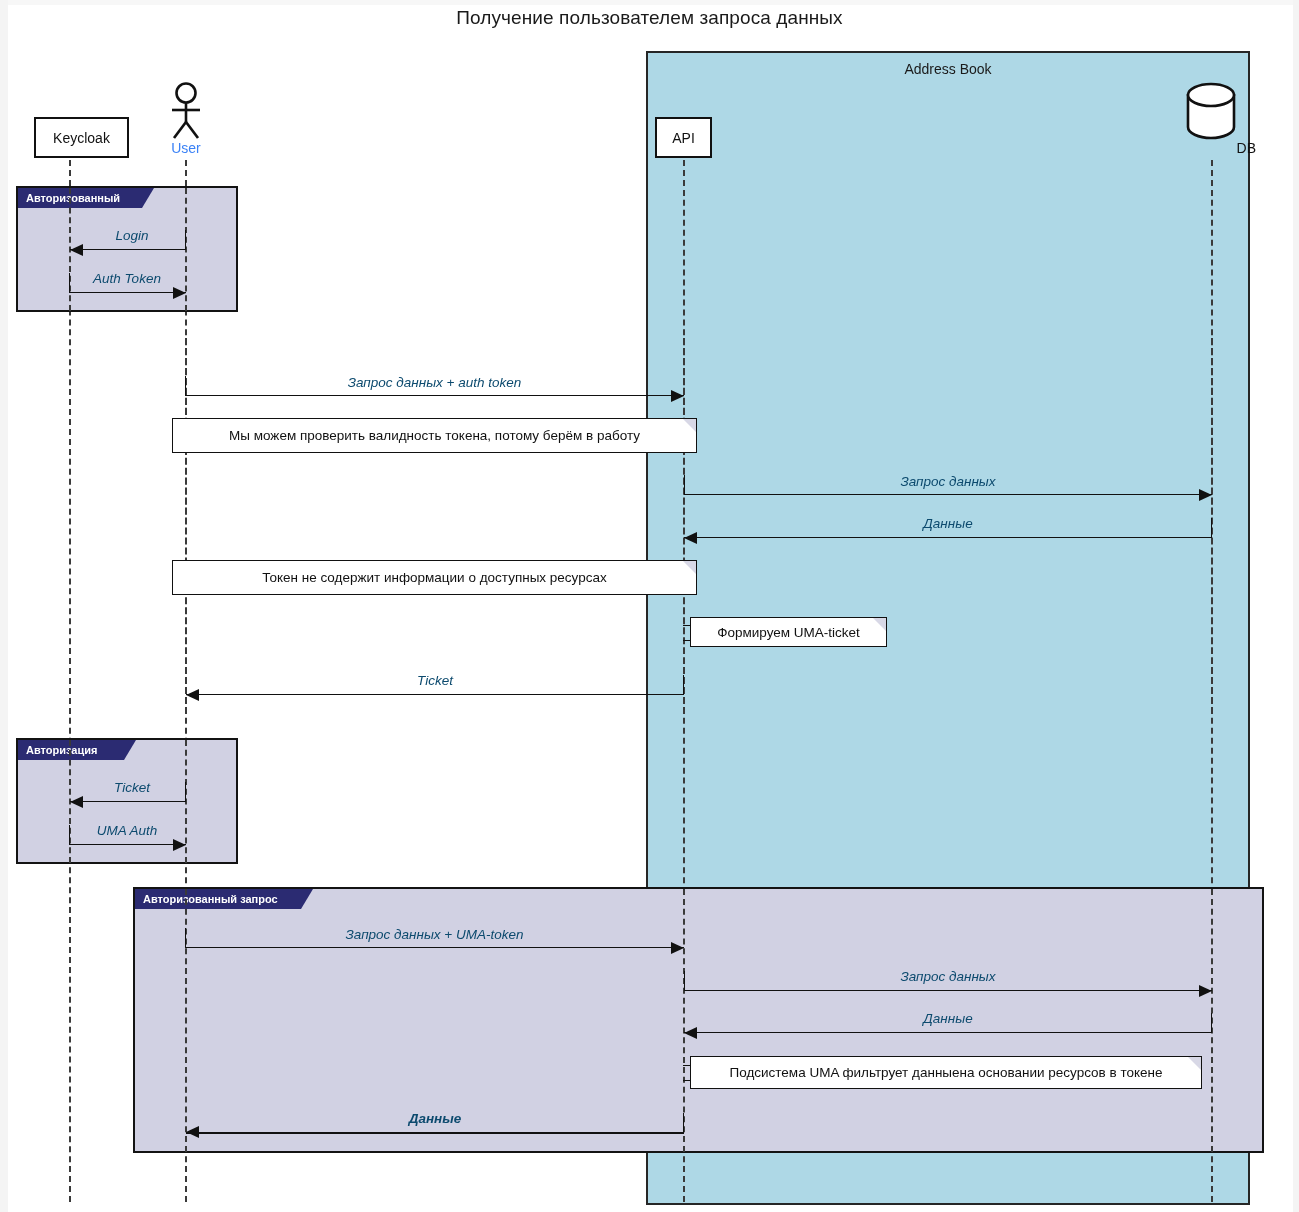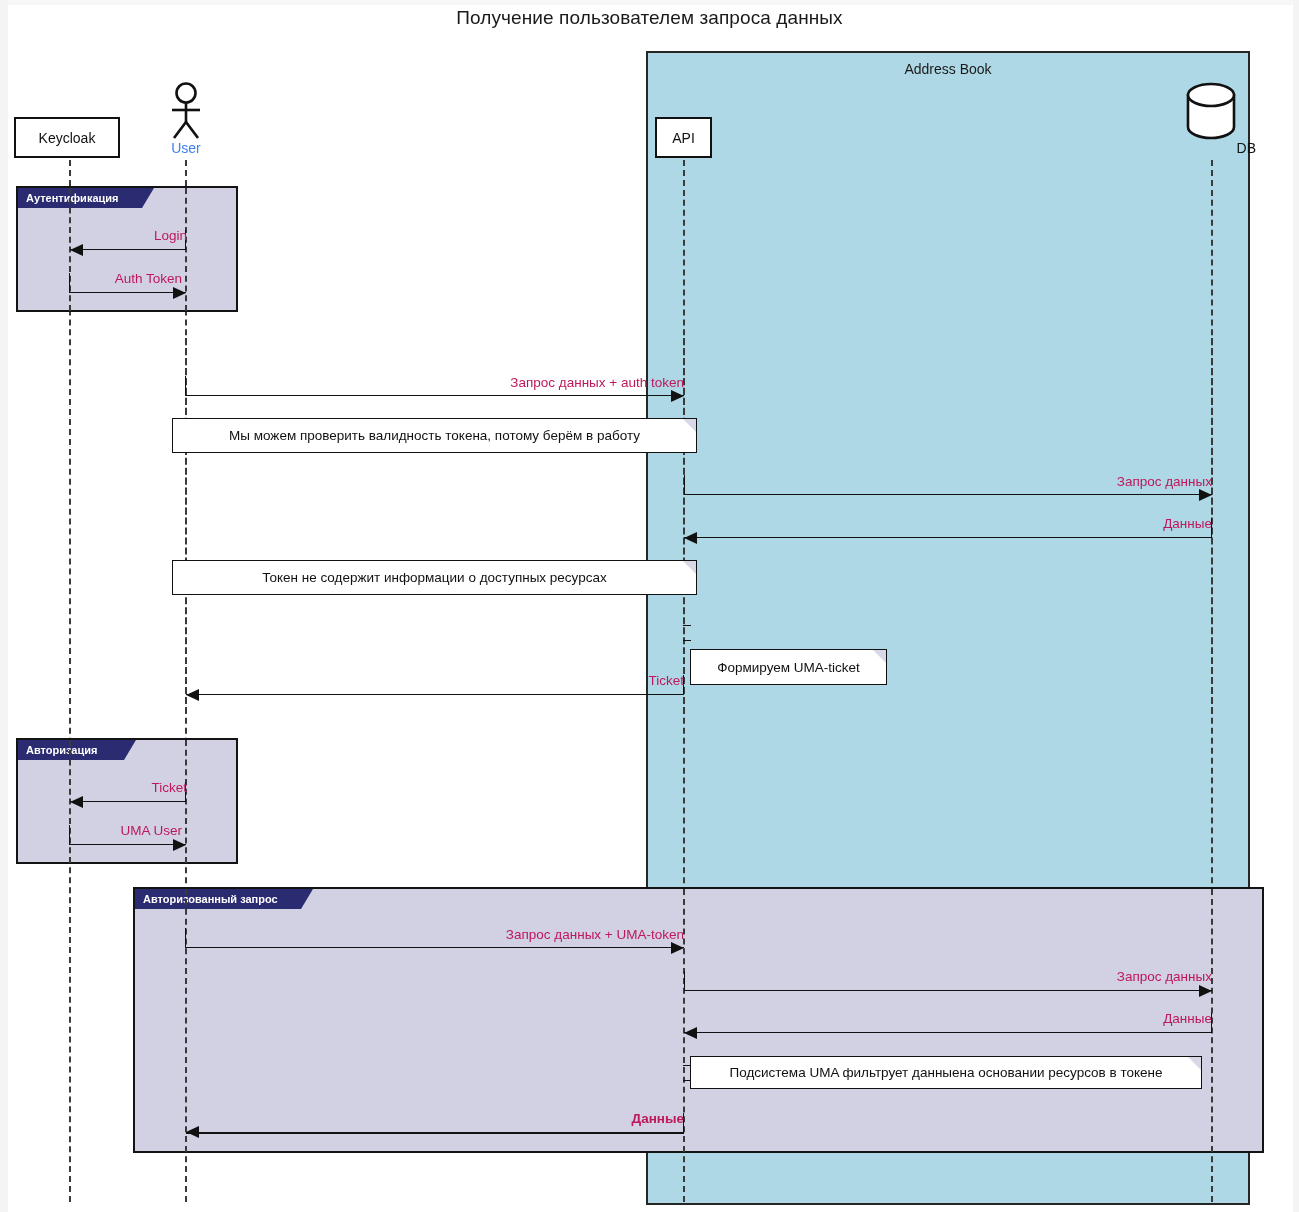--- a/index.html
+++ b/index.html
@@ -126,24 +126,25 @@
 
   
   .msg {
     position: absolute;
     height: 0;
     border-top: 1.5px solid #111111;
   }
   .msg.bold-line { border-top-width: 2.5px; }
   .msg-label {
     position: absolute;
-    text-align: right;
+    text-align: center;
     font-size: 13.5px;
-    color: #be185d;
+    color: #0c4a6e;
     white-space: nowrap;
+    font-style: italic;
   }
   .msg-label.bold { font-weight: bold; }
   .arrow-head {
     position: absolute;
     width: 0; height: 0;
     border-top: 6px solid transparent;
     border-bottom: 6px solid transparent;
   }
   .arrow-right { border-left: 13px solid #111111; }
   .arrow-left  { border-right: 13px solid #111111; }
@@ -194,21 +195,21 @@
 
   <div class="group-box" style="left:646px; top:51px; width:604px; height:1154px;">
     <div class="group-label">Address Book</div>
   </div>
 
   <div class="lifeline" style="left:69px; top:160px; height:1042px;"></div>
   <div class="lifeline" style="left:185px; top:160px; height:1042px;"></div>
   <div class="lifeline" style="left:683px; top:160px; height:1042px;"></div>
   <div class="lifeline" style="left:1211px; top:160px; height:1042px;"></div>
 
-  <div class="participant" style="left:14px; top:117px; width:106px; height:41px;">
+  <div class="participant" style="left:34px; top:117px; width:95px; height:41px;">
     <span>Keycloak</span>
   </div>
 
   <div class="actor" style="left:160px; top:82px; width:52px; height:58px;">
     <svg width="52" height="58" viewBox="0 0 52 58">
       <circle cx="26" cy="11" r="9.5" fill="#ffffff" stroke="#111111" stroke-width="2.6"></circle>
       <line x1="26" y1="21" x2="26" y2="40" stroke="#111111" stroke-width="2.6"></line>
       <line x1="12" y1="28" x2="40" y2="28" stroke="#111111" stroke-width="2.6"></line>
       <line x1="26" y1="40" x2="14" y2="56" stroke="#111111" stroke-width="2.6"></line>
       <line x1="26" y1="40" x2="38" y2="56" stroke="#111111" stroke-width="2.6"></line>
@@ -222,21 +223,21 @@
 
   <div class="db-shape" style="left:1184px; top:82px; width:54px; height:58px;">
     <svg width="54" height="58" viewBox="0 0 54 58">
       <path d="M4,13 L4,45 A23,11 0 0 0 50,45 L50,13 Z" fill="#ffffff" stroke="#111111" stroke-width="2.6"></path>
       <ellipse cx="27" cy="13" rx="23" ry="11" fill="#ffffff" stroke="#111111" stroke-width="2.6"></ellipse>
     </svg>
   </div>
   <div class="db-label" style="left:1166px; top:140px; width:90px;">DB</div>
 
   <div class="fragment" style="left:16px; top:186px; width:222px; height:126px;">
-    <div class="frag-tag" style="width:136px;">Аутентификация</div>
+    <div class="frag-tag" style="width:136px;">Авторизованный</div>
   </div>
 
   <div class="lifeline" style="left:69px; top:188px; height:123px;"></div>
   <div class="lifeline" style="left:185px; top:188px; height:123px;"></div>
 
   <div class="msg" style="left:70px; top:249px; width:116px;"></div>
   <div class="arrow-head arrow-left" style="left:70px; top:244px;"></div>
   <div class="msg-stub" style="left:185px; top:230px; height:20px;"></div>
   <div class="msg-label" style="left:77px; top:228px; width:110px;">Login</div>
 
@@ -269,21 +270,21 @@
   <div class="arrow-head arrow-left" style="left:684px; top:532px;"></div>
   <div class="msg-stub" style="left:1211px; top:518px; height:20px;"></div>
   <div class="msg-label" style="left:684px; top:516px; width:528px;">Данные</div>
 
   <div class="note" style="left:172px; top:560px; width:525px; height:35px;">
     <span>Токен не содержит информации о доступных ресурсах</span>
     <span class="note-fold-tri"></span>
   </div>
 
   <div class="note-anchor" style="left:683px; top:625px; height:16px;"></div>
-  <div class="note" style="left:690px; top:617px; width:197px; height:36px;margin-top:32px;">
+  <div class="note" style="left:690px; top:617px; width:197px; height:30px;">
     <span>Формируем UMA-ticket</span>
     <span class="note-fold-tri"></span>
   </div>
 
   <div class="msg" style="left:186px; top:694px; width:498px;"></div>
   <div class="arrow-head arrow-left" style="left:186px; top:689px;"></div>
   <div class="msg-stub" style="left:683px; top:675px; height:20px;"></div>
   <div class="msg-label" style="left:186px; top:673px; width:498px;">Ticket</div>
 
   <div class="fragment" style="left:16px; top:738px; width:222px; height:126px;">
@@ -293,21 +294,21 @@
   <div class="lifeline" style="left:185px; top:740px; height:123px;"></div>
 
   <div class="msg" style="left:70px; top:801px; width:116px;"></div>
   <div class="arrow-head arrow-left" style="left:70px; top:796px;"></div>
   <div class="msg-stub" style="left:185px; top:782px; height:20px;"></div>
   <div class="msg-label" style="left:77px; top:780px; width:110px;">Ticket</div>
 
   <div class="msg" style="left:69px; top:844px; width:117px;"></div>
   <div class="arrow-head arrow-right" style="left:173px; top:839px;"></div>
   <div class="msg-stub" style="left:69px; top:825px; height:20px;"></div>
-  <div class="msg-label" style="left:72px; top:823px; width:110px;">UMA User</div>
+  <div class="msg-label" style="left:72px; top:823px; width:110px;">UMA Auth</div>
 
   <div class="fragment" style="left:133px; top:887px; width:1131px; height:266px;padding-left:24px;">
     <div class="frag-tag" style="width:178px;">Авторизованный запрос</div>
   </div>
   <div class="lifeline" style="left:185px; top:889px; height:263px;"></div>
   <div class="lifeline" style="left:683px; top:889px; height:263px;"></div>
   <div class="lifeline" style="left:1211px; top:889px; height:263px;"></div>
 
   <div class="msg" style="left:185px; top:947px; width:499px;"></div>
   <div class="arrow-head arrow-right" style="left:671px; top:942px;"></div>

